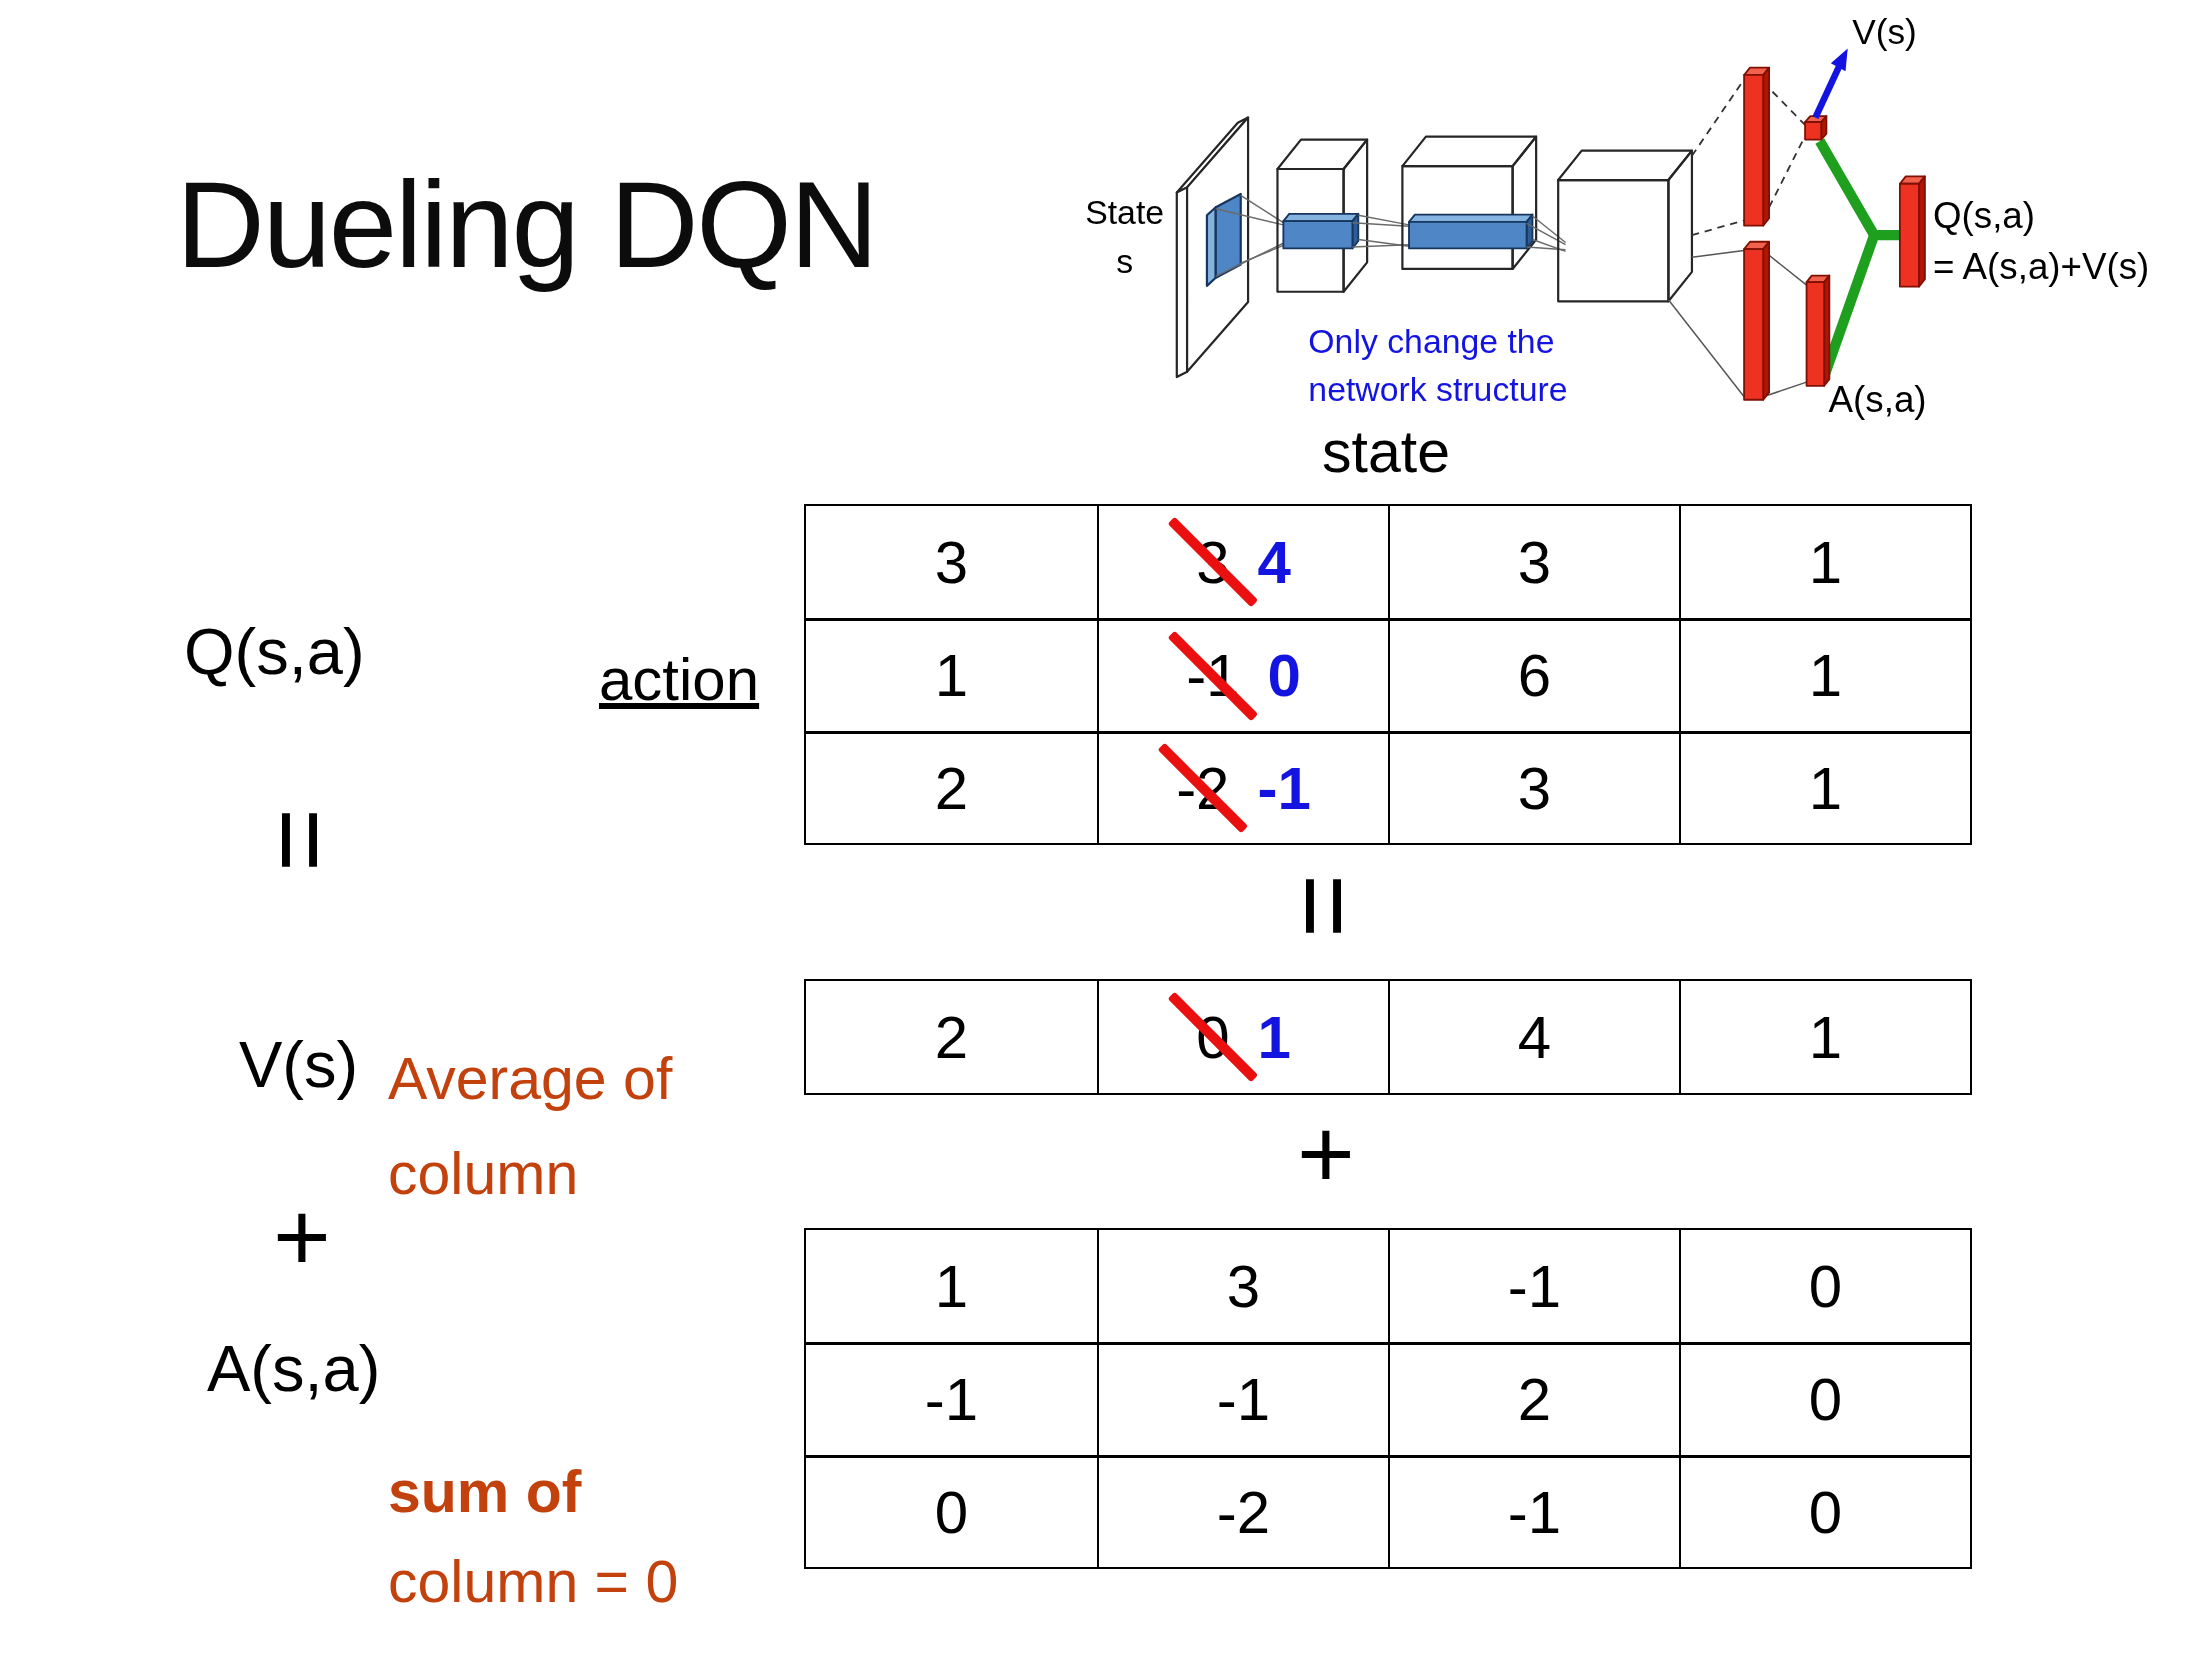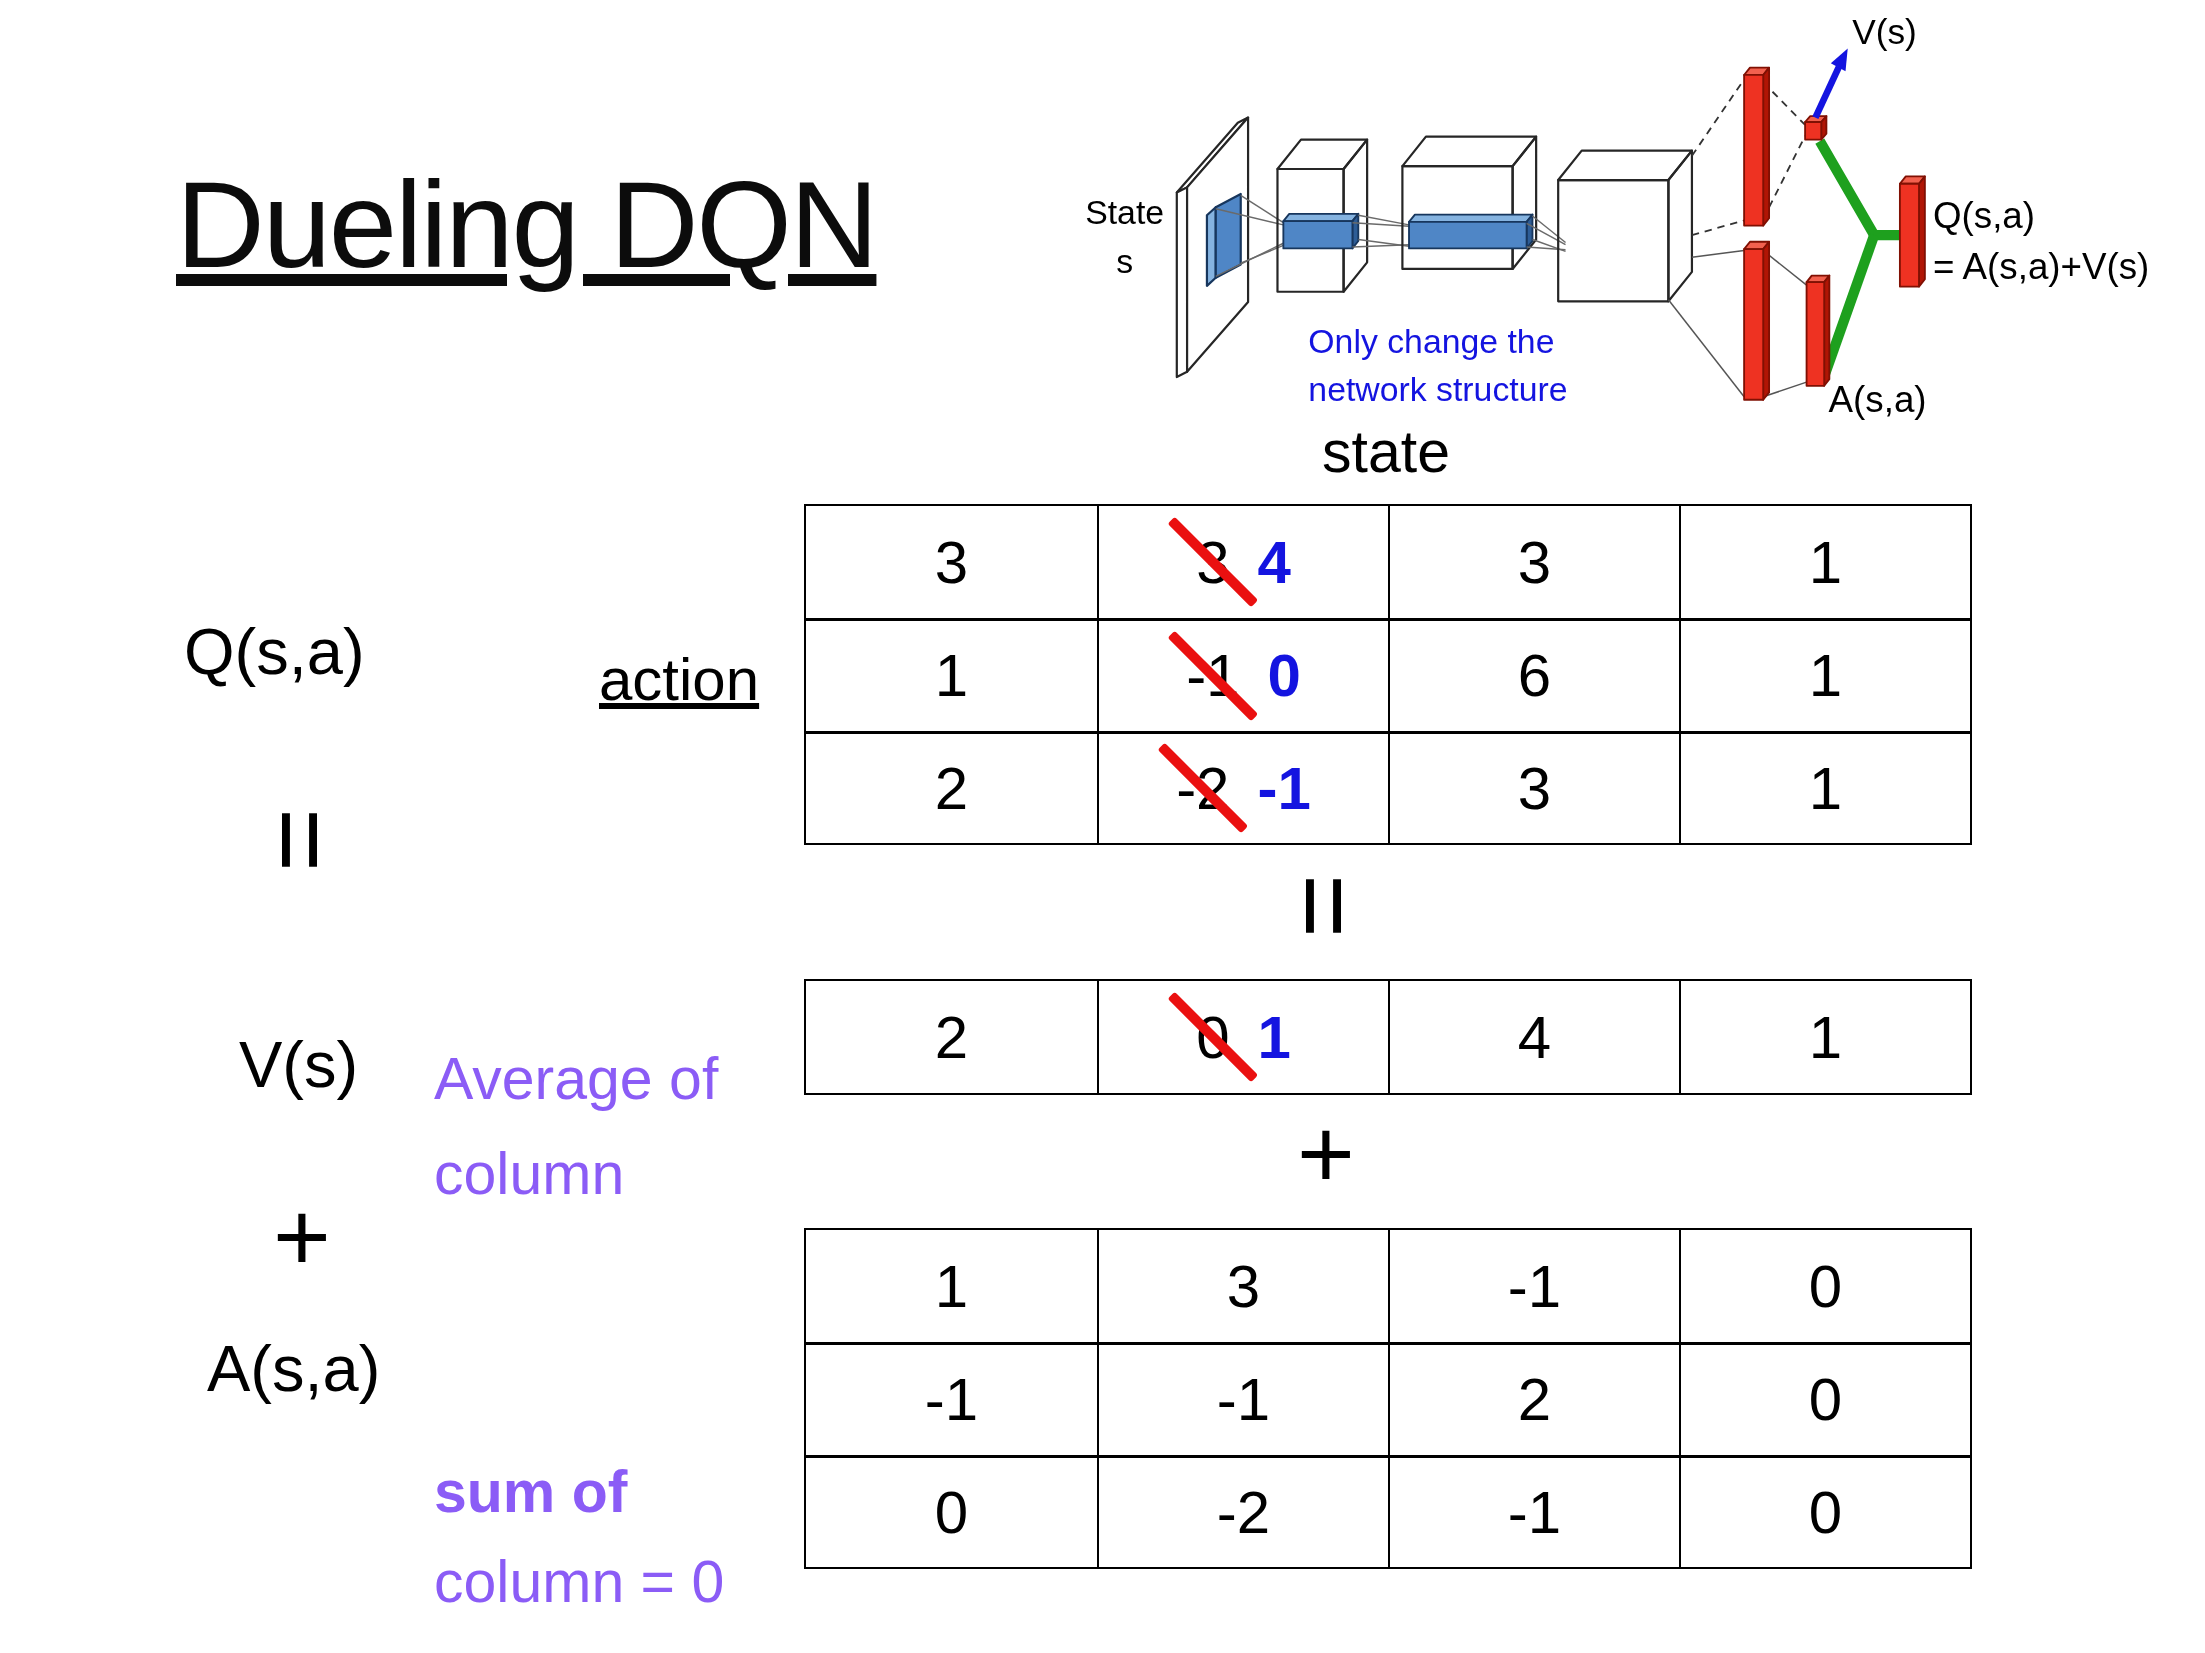--- a/index.html
+++ b/index.html
@@ -1,21 +1,21 @@
 <!DOCTYPE html>
 <html style="font-size:11.8px"><head>
 <meta charset="utf-8">
 <style>
   html,body{margin:0;padding:0;}
   body{width:2205px;height:1654px;background:#ffffff;position:relative;overflow:hidden;
        font-family:"Liberation Sans", sans-serif;color:#000;}
   .abs{position:absolute;}
-  #title{left:176px;top:151px;font-size:123px;line-height:1.2;color:#0c0c0c;letter-spacing:-2.2px;text-decoration:underline;}
+  #title{left:176px;top:151px;font-size:123px;line-height:1.2;color:#0c0c0c;letter-spacing:-2.2px;}
   .lbl{line-height:1;white-space:nowrap;}
-  .blue{color:#8b5cf6;margin-left:46px;}
+  .blue{color:#c2410c;}
   #state-lbl{left:804px;top:423px;width:1164px;text-align:center;font-size:59px;}
   #q-lbl{left:184px;top:619px;font-size:65px;}
   #action-lbl{left:599px;top:650px;font-size:60px;text-decoration:underline;}
   #v-lbl{left:239px;top:1032px;font-size:65px;}
   #a-lbl{left:207px;top:1336px;font-size:65px;}
   #avg1{left:388px;top:1050px;font-size:59px;}
   #avg2{left:388px;top:1145px;font-size:59px;}
   #sum1{left:388px;top:1463px;font-size:59px;font-weight:bold;}
   #sum2{left:388px;top:1553px;font-size:59px;}
   .opwrap{display:flex;align-items:center;justify-content:center;}

